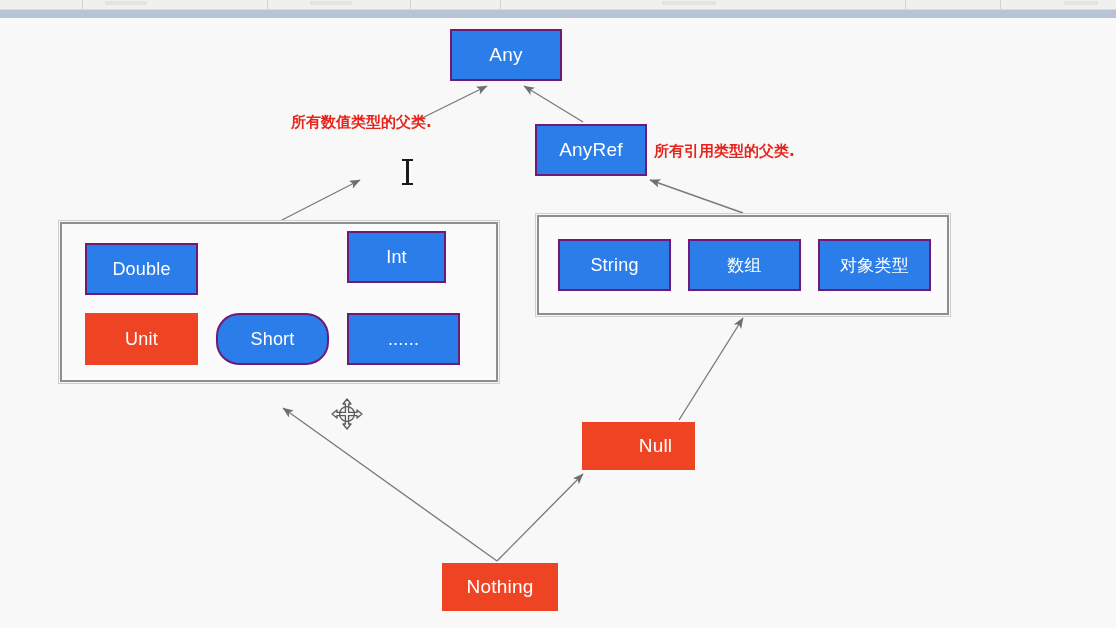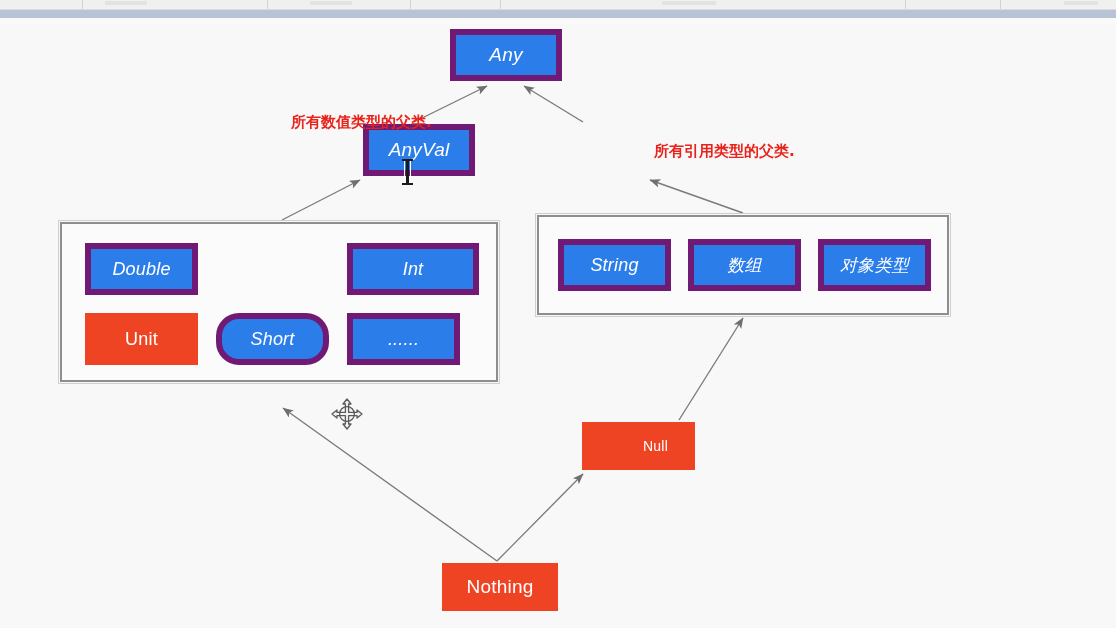--- a/index.html
+++ b/index.html
@@ -78,22 +78,21 @@
     box-sizing: border-box;
     display: flex;
     align-items: center;
     justify-content: center;
     color: #ffffff;
     letter-spacing: .2px;
     white-space: nowrap;
   }
   .node.blue {
     background: #2b7de9;
-    border: 6px solid #701a75;
-    font-style: italic;
+    border: 2px solid #701a75;
   }
   .node.red {
     background: #ef4423;
     border: 2px solid #ef4423;
   }
   .node .cap { pointer-events: none; }
 
   
   .group-box {
     position: absolute;
@@ -172,31 +171,31 @@
       </g>
     </svg>
 
     <div class="group-box" style="left:60px;  top:198px; width:438px; height:160px;"></div>
     <div class="group-box" style="left:537px; top:191px; width:412px; height:100px;"></div>
 
     <div class="node blue" style="left:450px; top:5px; width:112px; height:52px; font-size:19px;">
       <span class="cap">Any</span>
     </div>
 
-    <div class="node blue" style="left:363px; top:100px; width:112px; height:52px; font-size:19px;">
-      <span class="cap">AnyVal</span>
-    </div>
-
+
+    <div class="node blue" style="left:535px; top:100px; width:112px; height:52px; font-size:19px;">
+      <span class="cap">AnyRef</span>
+    </div>
 
     <div class="node blue" style="left:85px; top:219px; width:113px; height:52px; font-size:18px;">
       <span class="cap">Double</span>
     </div>
 
 
-    <div class="node blue" style="left:347px; top:219px; width:132px; height:52px; font-size:18px;">
+    <div class="node blue" style="left:347px; top:207px; width:99px; height:52px; font-size:18px;">
       <span class="cap">Int</span>
     </div>
 
     <div class="node red" style="left:85px; top:289px; width:113px; height:52px; font-size:18px;text-align:center;">
       <span class="cap">Unit</span>
     </div>
 
     <div class="node blue" style="left:216px; top:289px; width:113px; height:52px; font-size:18px;border-radius:23px;">
       <span class="cap">Short</span>
     </div>
@@ -210,21 +209,21 @@
     </div>
 
     <div class="node blue" style="left:558px; top:215px; width:113px; height:52px; font-size:18px;">
       <span class="cap">String</span>
     </div>
 
     <div class="node blue" style="left:818px; top:215px; width:113px; height:52px; font-size:17px;">
       <span class="cap">对象类型</span>
     </div>
 
-    <div class="node red" style="left:582px; top:398px; width:113px; height:48px; font-size:14px;padding-left:34px;">
+    <div class="node red" style="left:582px; top:398px; width:113px; height:48px; font-size:19px;padding-left:34px;">
       <span class="cap">Null</span>
     </div>
 
     <div class="node red" style="left:442px; top:539px; width:116px; height:48px; font-size:19px;">
       <span class="cap">Nothing</span>
     </div>
 
     <div class="annot" style="left:291px; top:89px; font-size:15px;">所有数值类型的父类.</div>
     <div class="annot" style="left:654px; top:118px; font-size:15px;">所有引用类型的父类.</div>
 

